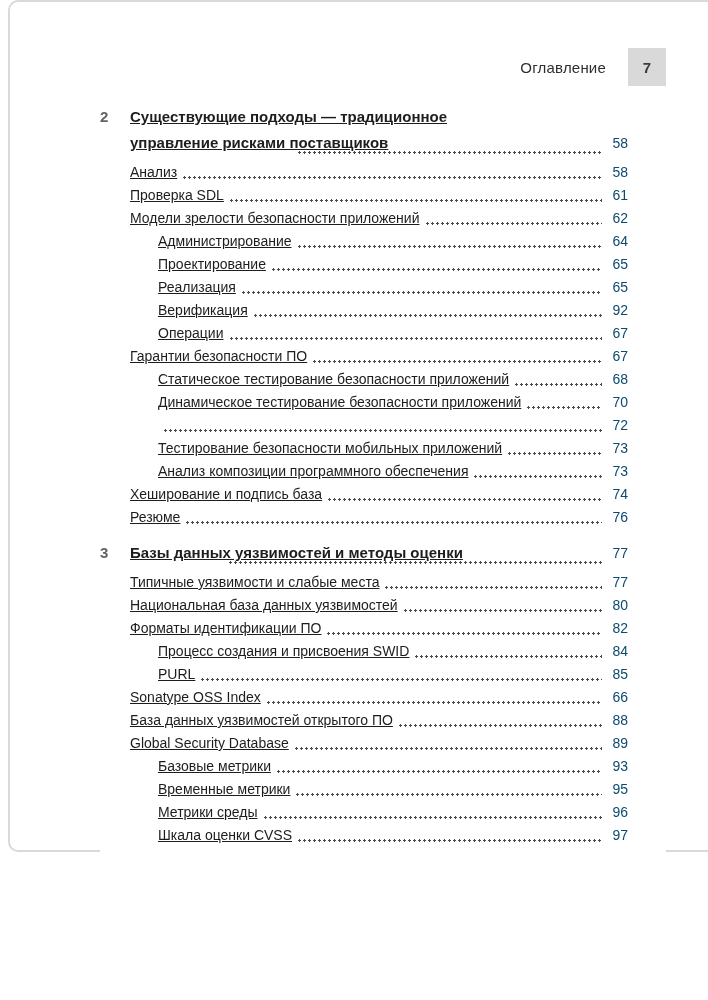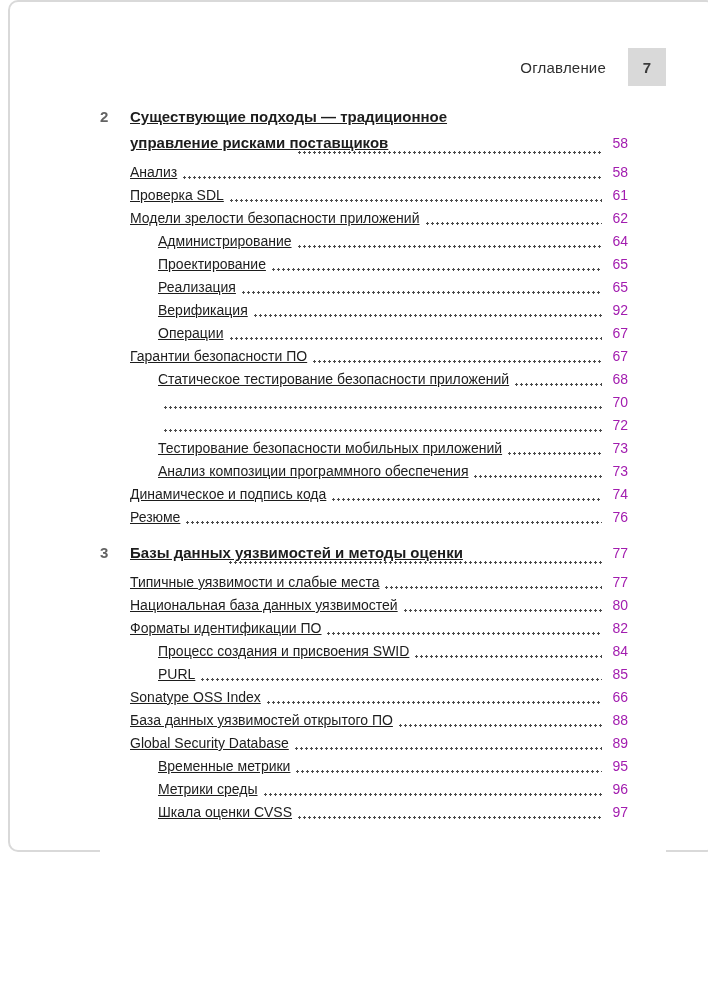--- a/index.html
+++ b/index.html
@@ -48,21 +48,21 @@
     flex:1 1 20px;
     height:3px;
     margin:0 4px 2px 5px;
     background-image:radial-gradient(circle, #4a4a4a 1.1px, transparent 1.4px);
     background-size:5px 3px;
     background-position:left center;
     background-repeat:repeat-x;
   }
   .row .pg {
     flex:none; min-width:22px; text-align:right;
-    font-size:14px; color:#a21caf;
+    font-size:14px; color:#0c4a6e;
     position:relative; z-index:1; background:#fff;
   }
   .row.l1 { margin-left:30px; }
   .row.l2 { margin-left:58px; }
 
   .row.chapter {
     margin:14px 0 8px 0;
     font-size:15px; font-weight:700; line-height:26px;
   }
   .row.chapter .num {
@@ -136,39 +136,40 @@
           <span class="t"><span class="inner">Гарантии безопасности ПО</span></span>
           <span class="dots"></span>
           <span class="pg">67</span>
         </div>
         <div class="row l2">
           <span class="t"><span class="inner">Статическое тестирование безопасности приложений</span></span>
           <span class="dots"></span>
           <span class="pg">68</span>
         </div>
         <div class="row l2">
+          <span class="t"><span class="inner">Динамическое тестирование безопасности приложений</span></span>
           <span class="dots"></span>
           <span class="pg">70</span>
         </div>
         <div class="row l2">
           <span class="dots"></span>
           <span class="pg">72</span>
         </div>
         <div class="row l2">
           <span class="t"><span class="inner">Тестирование безопасности мобильных приложений</span></span>
           <span class="dots"></span>
           <span class="pg">73</span>
         </div>
         <div class="row l2">
           <span class="t"><span class="inner">Анализ композиции программного обеспечения</span></span>
           <span class="dots"></span>
           <span class="pg">73</span>
         </div>
         <div class="row l1">
-          <span class="t"><span class="inner">Динамическое и подпись кода</span></span>
+          <span class="t"><span class="inner">Хеширование и подпись база</span></span>
           <span class="dots"></span>
           <span class="pg">74</span>
         </div>
         <div class="row l1">
           <span class="t"><span class="inner">Резюме</span></span>
           <span class="dots"></span>
           <span class="pg">76</span>
         </div>
         <div class="row chapter">
           <span class="num">3</span>
@@ -210,20 +211,25 @@
           <span class="t"><span class="inner">База данных уязвимостей открытого ПО</span></span>
           <span class="dots"></span>
           <span class="pg">88</span>
         </div>
         <div class="row l1">
           <span class="t"><span class="inner">Global Security Database</span></span>
           <span class="dots"></span>
           <span class="pg">89</span>
         </div>
         <div class="row l2">
+          <span class="t"><span class="inner">Базовые метрики</span></span>
+          <span class="dots"></span>
+          <span class="pg">93</span>
+        </div>
+        <div class="row l2">
           <span class="t"><span class="inner">Временные метрики</span></span>
           <span class="dots"></span>
           <span class="pg">95</span>
         </div>
         <div class="row l2">
           <span class="t"><span class="inner">Метрики среды</span></span>
           <span class="dots"></span>
           <span class="pg">96</span>
         </div>
         <div class="row l2">

